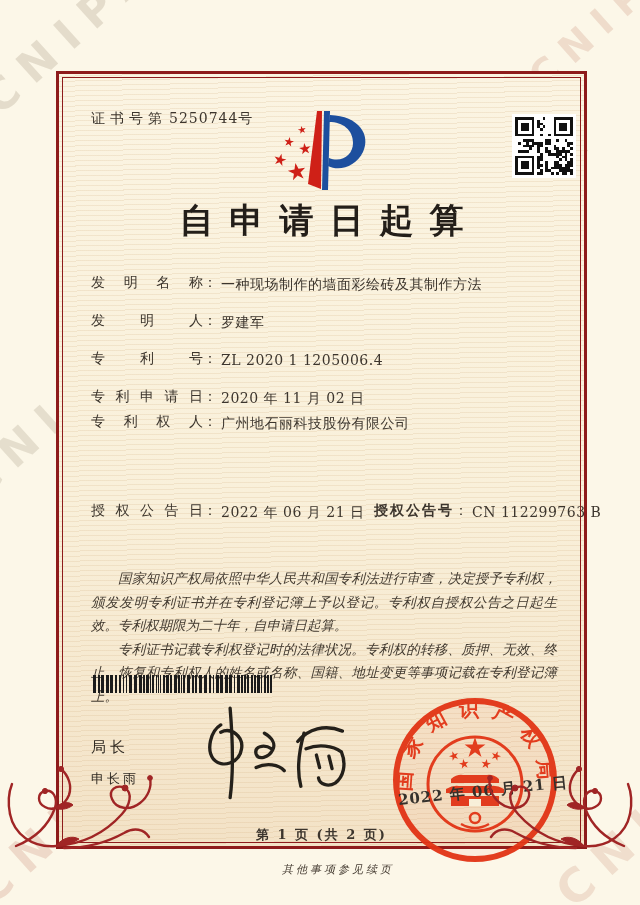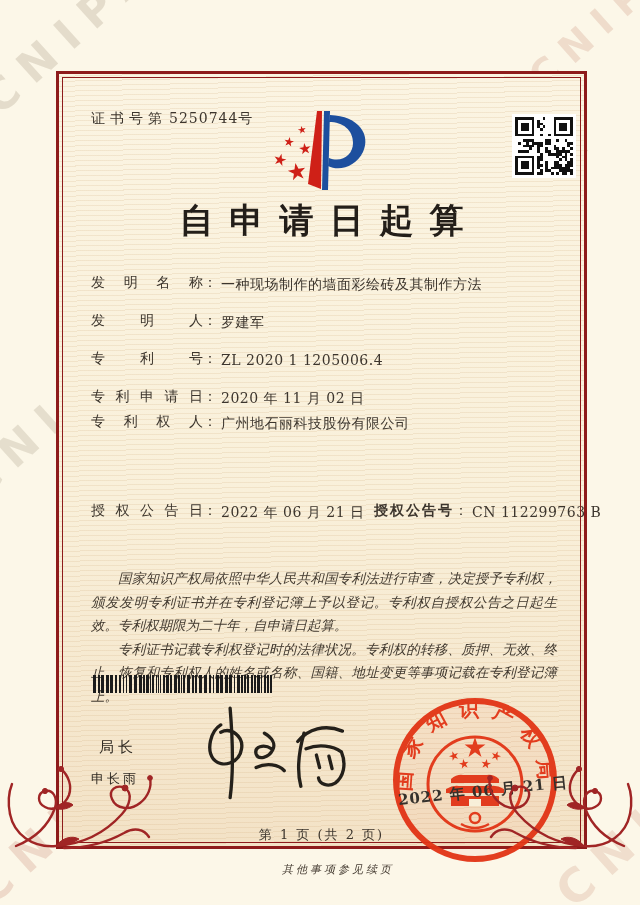--- a/index.html
+++ b/index.html
@@ -75,33 +75,33 @@
   .paras p{
     margin:0;padding:0;text-indent:2em;text-align:justify;
     font-size:13.5px;line-height:23.5px;font-style:italic;color:#423a30;
   }
 
   
   .barcode{position:absolute;left:34px;top:601px;width:182px;height:18px;}
   .barcode svg{display:block;width:100%;height:100%;}
 
   
-  .signer-title{position:absolute;left:40px;top:664px;font-size:15px;letter-spacing:4px;color:#2f2922;}
+  .signer-title{position:absolute;left:32px;top:664px;font-size:15px;letter-spacing:4px;color:#2f2922;}
   .signer-name{position:absolute;left:32px;top:696px;font-size:13px;letter-spacing:3px;color:#2f2922;}
   .signature{position:absolute;left:136px;top:628px;width:168px;height:104px;}
 
   
   .seal{position:absolute;left:332px;top:622px;width:168px;height:168px;z-index:4;opacity:.95;}
   .seal-date{
     position:absolute;left:326px;top:708px;width:196px;z-index:5;
     font-size:15px;font-weight:bold;letter-spacing:1px;color:#35312c;
     transform:rotate(-6deg);text-align:center;
   }
 
-  .pageno{position:absolute;left:0;top:752px;width:100%;text-align:center;font-size:13px;color:#3c352d;letter-spacing:2px;}
+  .pageno{position:absolute;left:0;top:752px;width:100%;text-align:center;font-size:13px;color:#3c352d;letter-spacing:2px;font-weight:bold;}
 
   
   .footer-note{
     position:absolute;left:18px;top:862px;width:100%;text-align:center;
     font-size:11px;font-style:italic;letter-spacing:3px;color:#463d33;z-index:2;
   }
   .flourish{position:absolute;width:152px;height:100px;z-index:3;pointer-events:none;}
   .flourish.fl-left{left:4px;top:756px;}
   .flourish.fl-right{left:484px;top:756px;transform:scaleX(-1);}
 

